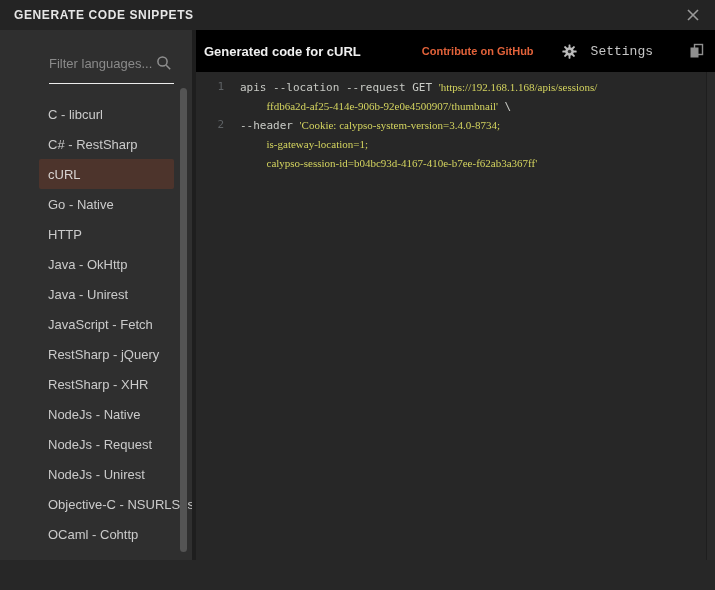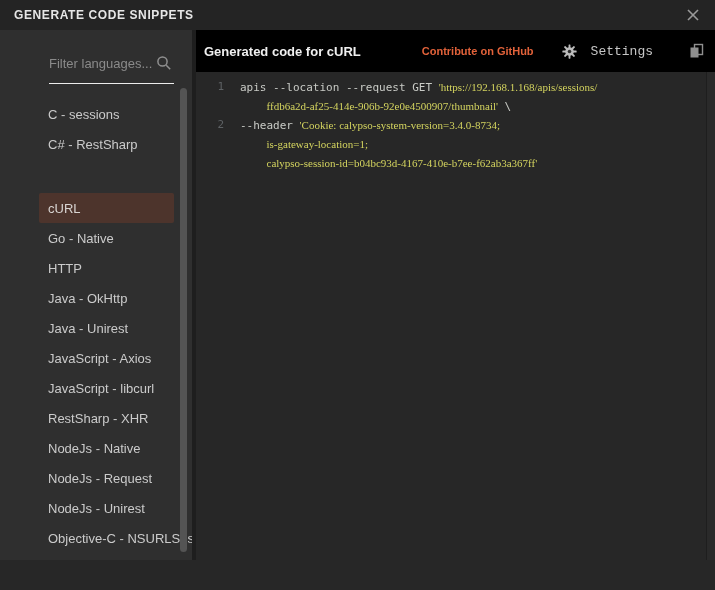--- a/index.html
+++ b/index.html
@@ -53,21 +53,21 @@
   }
   .filter-input::placeholder{color:#8a8a8a;opacity:1;}
   .filter-search{position:absolute;right:2px;top:11px;}
 
   .language-list{margin-top:15px;flex:1;overflow:hidden;}
   .language-item{
     height:30px;display:flex;align-items:center;
     padding-left:9px;margin:0 18px 0 5px;border-radius:2px;
     font-size:13px;color:#cbcbcb;cursor:pointer;white-space:nowrap;
   }
-  .language-item.selected{background:var(--selected-item-bg);color:#d8d4d2;margin-top:34px;}
+  .language-item.selected{background:var(--selected-item-bg);color:#d8d4d2;}
 
   .sidebar-scrollbar{
     position:absolute;right:5px;top:58px;bottom:8px;width:7px;
     background:#545454;border-radius:4px;
   }
 
   
   .panel{flex:1;display:flex;flex-direction:column;min-width:0;position:relative;}
   .subheader{
     height:42px;flex:0 0 42px;background:#000000;
@@ -136,45 +136,45 @@
         <span class="filter-search">
           <svg width="16" height="16" viewBox="0 0 16 16">
             <circle cx="6.5" cy="6.5" r="4.6" fill="none" stroke="#909090" stroke-width="1.5"></circle>
             <line x1="10.2" y1="10.2" x2="14.2" y2="14.2" stroke="#909090" stroke-width="1.5"></line>
           </svg>
         </span>
       </div>
 
       <div class="language-list">
           <div class="language-item">
-    <span>C - sessions</span>
+    <span>C - libcurl</span>
   </div>
           <div class="language-item">
     <span>C# - RestSharp</span>
   </div>
           <div class="language-item selected">
     <span>cURL</span>
   </div>
           <div class="language-item">
     <span>Go - Native</span>
   </div>
           <div class="language-item">
     <span>HTTP</span>
   </div>
           <div class="language-item">
     <span>Java - OkHttp</span>
   </div>
           <div class="language-item">
     <span>Java - Unirest</span>
   </div>
           <div class="language-item">
-    <span>JavaScript - Axios</span>
-  </div>
-          <div class="language-item">
-    <span>JavaScript - libcurl</span>
+    <span>JavaScript - Fetch</span>
+  </div>
+          <div class="language-item">
+    <span>RestSharp - jQuery</span>
   </div>
           <div class="language-item">
     <span>RestSharp - XHR</span>
   </div>
           <div class="language-item">
     <span>NodeJs - Native</span>
   </div>
           <div class="language-item">
     <span>NodeJs - Request</span>
   </div>

